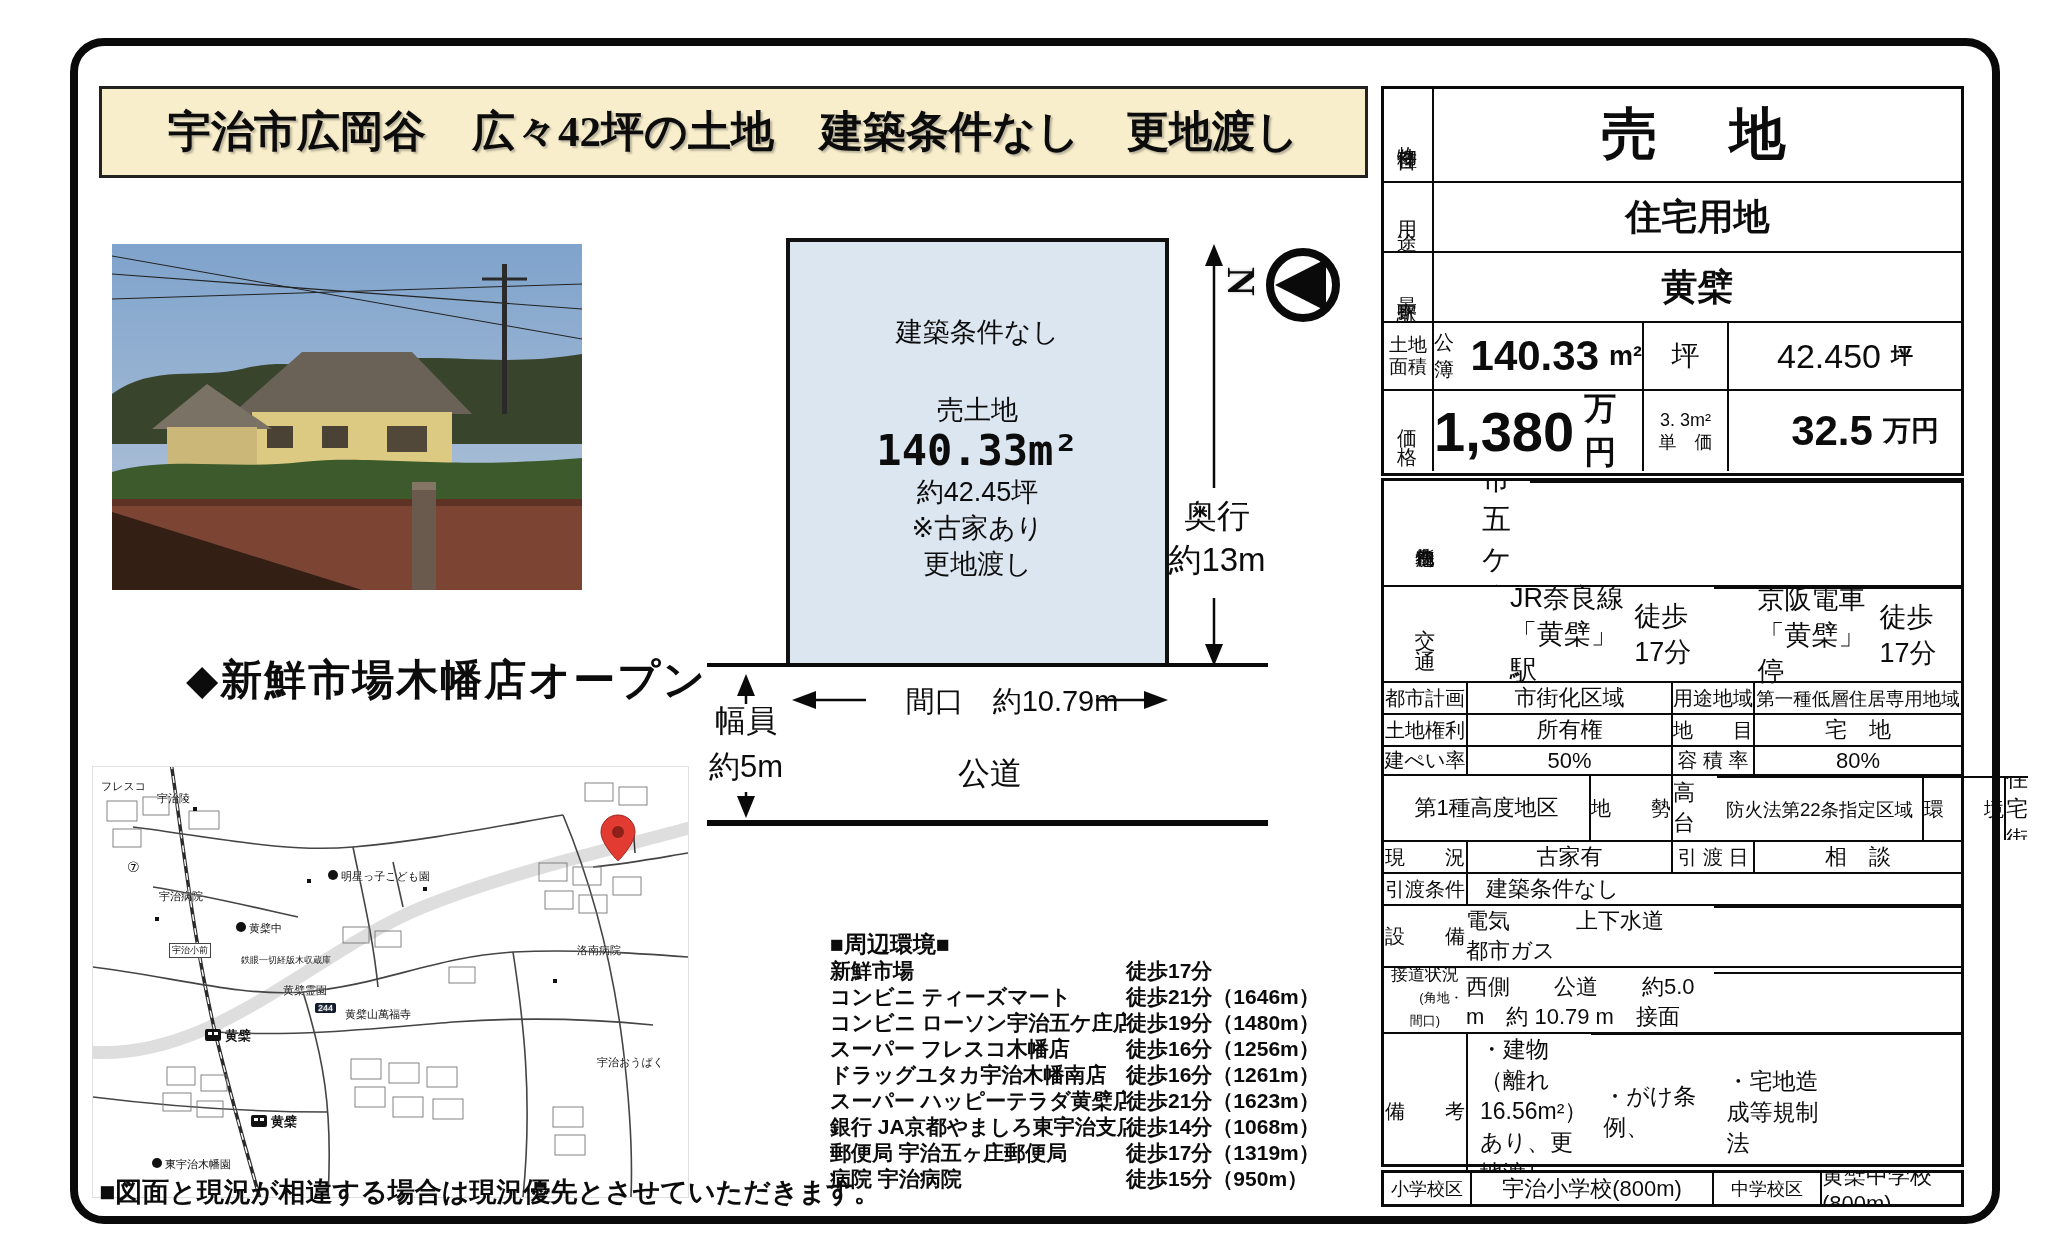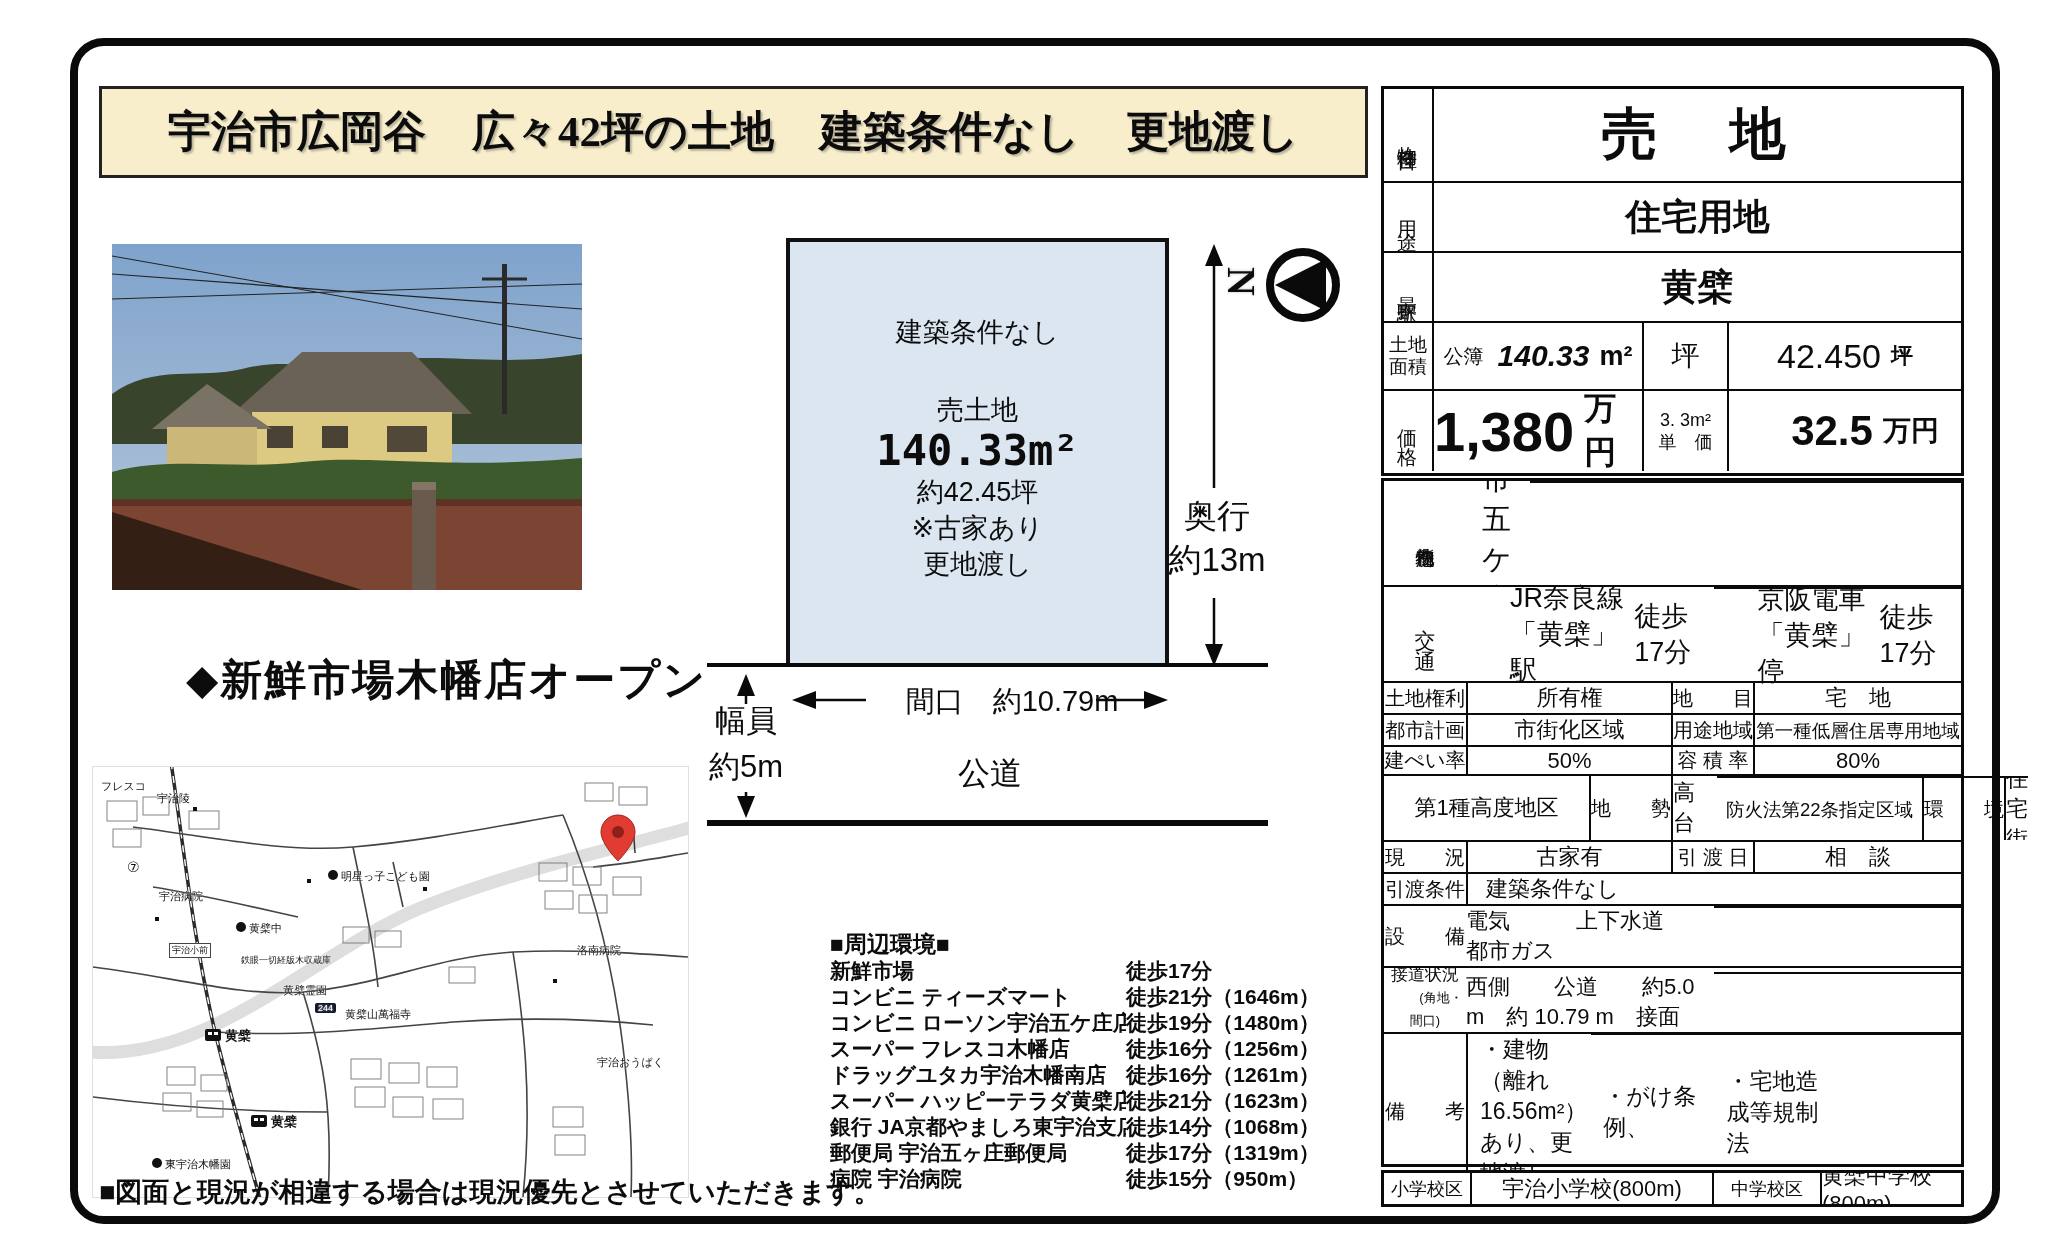--- a/index.html
+++ b/index.html
@@ -45,21 +45,21 @@
   .lblA{width:48px;}
   .lblB{width:82px;font-size:21px;}
   .w-v1{width:205px;}
   .w-l2{width:82px;}
   .w-v2{flex:1;}
   .stack{display:flex;flex-direction:row;flex:1;}
   .srow{display:flex;box-sizing:border-box;border-top:2px solid #0a0a0a;flex:1;}
   .srow:first-child{border-top:none;}
   .big-type{font-size:56px;font-weight:bold;letter-spacing:8px;}
   .mid-val{font-size:36px;font-weight:bold;}
-  .num-lg{font-size:30px;font-weight:bold;font-style:italic;}
+  .num-lg{font-size:42px;font-weight:bold;}
   .num-xl{font-size:56px;font-weight:bold;}
   .unit{font-size:27px;font-weight:bold;margin-left:10px;}
   .reg{font-size:20px;margin-right:14px;}
   .small2{font-size:19px;line-height:22px;text-align:center;}
   .addr{font-size:29px;padding-left:16px;justify-content:flex-start;}
   .route{font-size:27px;display:flex;align-items:center;justify-content:space-between;flex:1;padding:0 22px 0 44px;box-sizing:border-box;}
   .d22{font-size:22px;}
   .d20{font-size:20px;}
   .d18{font-size:18.5px;}
   .leftpad{justify-content:flex-start;padding-left:18px;}
@@ -361,30 +361,30 @@
           </div>
         <div class="srow">
             <div class="route">
               <span>京阪電車「黄檗」停</span>
               <span>徒歩 17分</span>
             </div>
           </div>
       </div>
     </div>
     <div class="trow" style="height:33px;">
+      <div class="cell lblB d20">都市計画</div>
+      <div class="cell w-v1 d22">市街化区域</div>
+      <div class="cell w-l2 d20">用途地域</div>
+      <div class="cell w-v2 d18">第一種低層住居専用地域</div>
+    </div>
+    <div class="trow" style="height:33px;">
       <div class="cell lblB d20">土地権利</div>
       <div class="cell w-v1 d22">所有権</div>
       <div class="cell w-l2 d20">地　　目</div>
       <div class="cell w-v2 d22">宅　地</div>
-    </div>
-    <div class="trow" style="height:33px;">
-      <div class="cell lblB d20">都市計画</div>
-      <div class="cell w-v1 d22">市街化区域</div>
-      <div class="cell w-l2 d20">用途地域</div>
-      <div class="cell w-v2 d18">第一種低層住居専用地域</div>
     </div>
     <div class="trow" style="height:33px;text-align:center;">
       <div class="cell lblB d20">建ぺい率</div>
       <div class="cell w-v1 d22">50%</div>
       <div class="cell w-l2 d20">容 積 率</div>
       <div class="cell w-v2 d22">80%</div>
     </div>
     <div class="trow" style="height:66px;">
       <div class="cell lblB">
         <div class="small2" style="font-size:18px;"><span>他の法令</span><br><span>上の制限</span></div>

